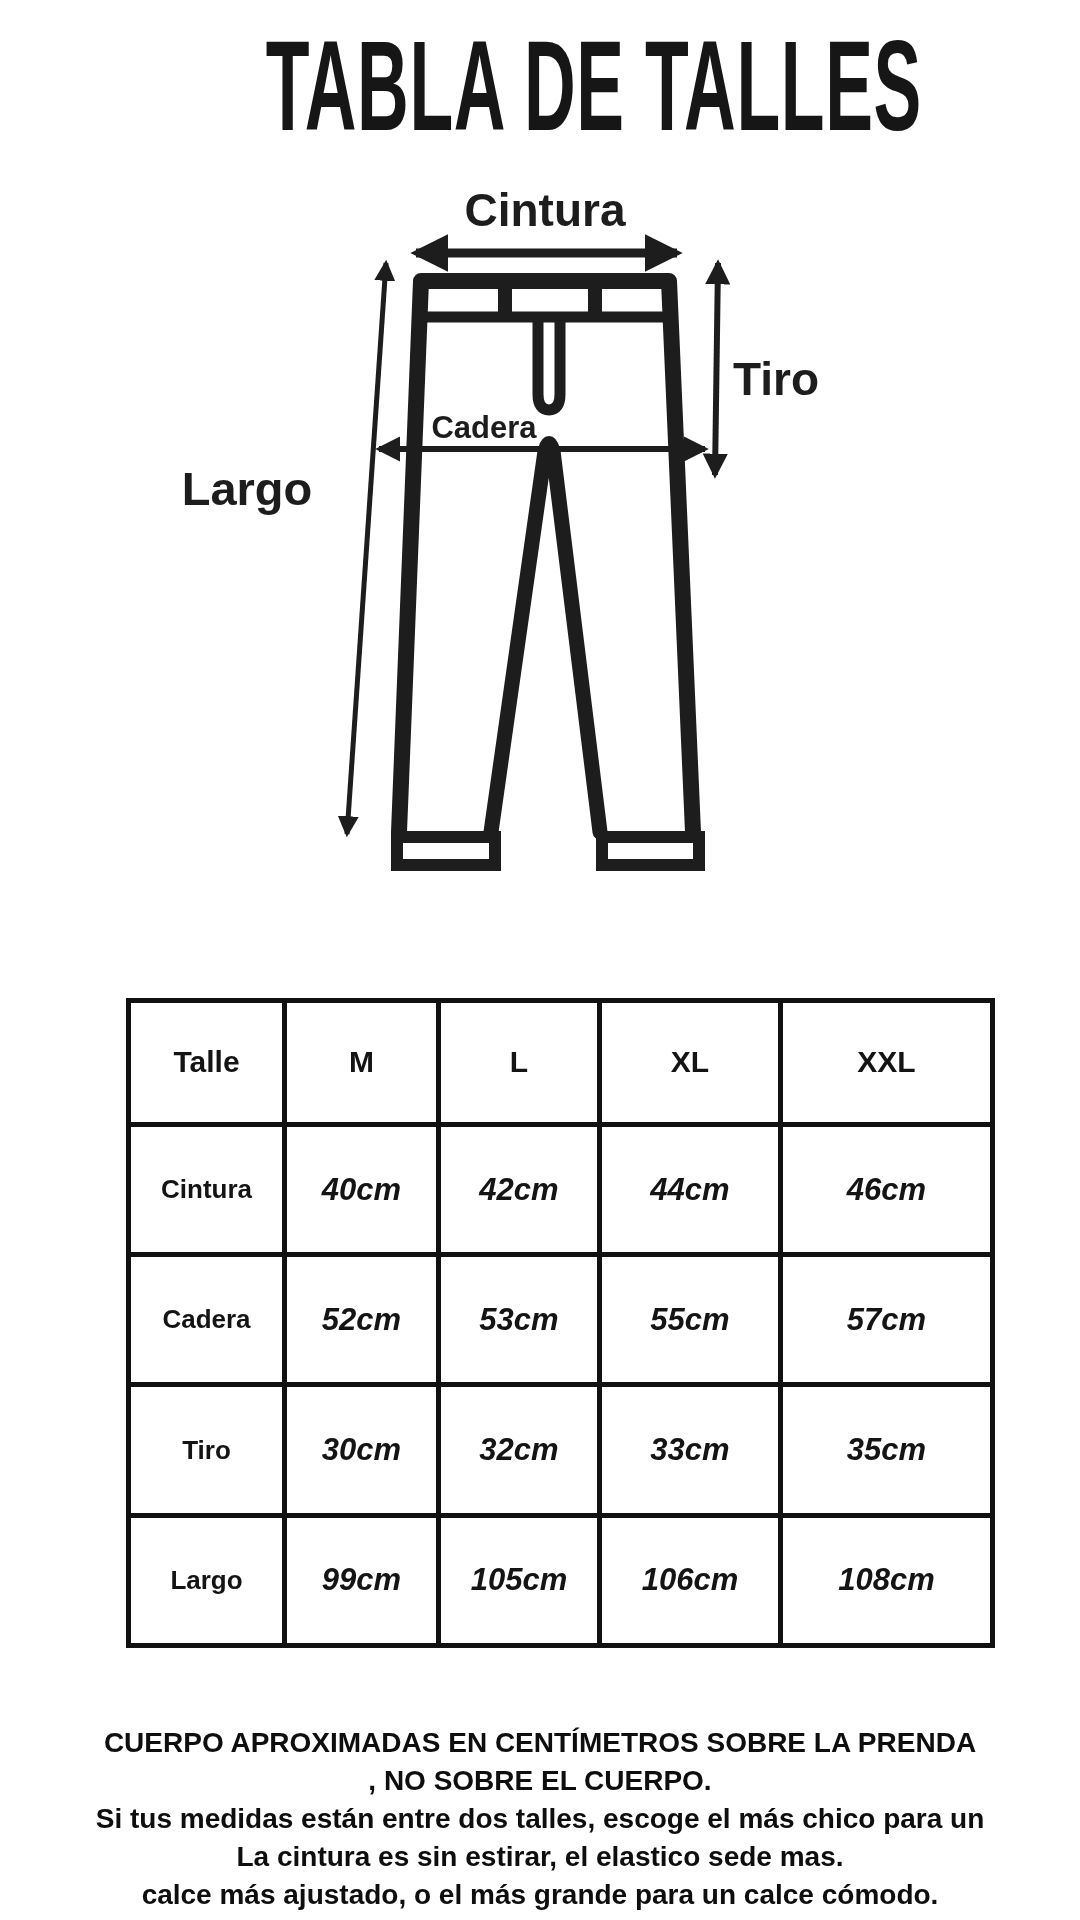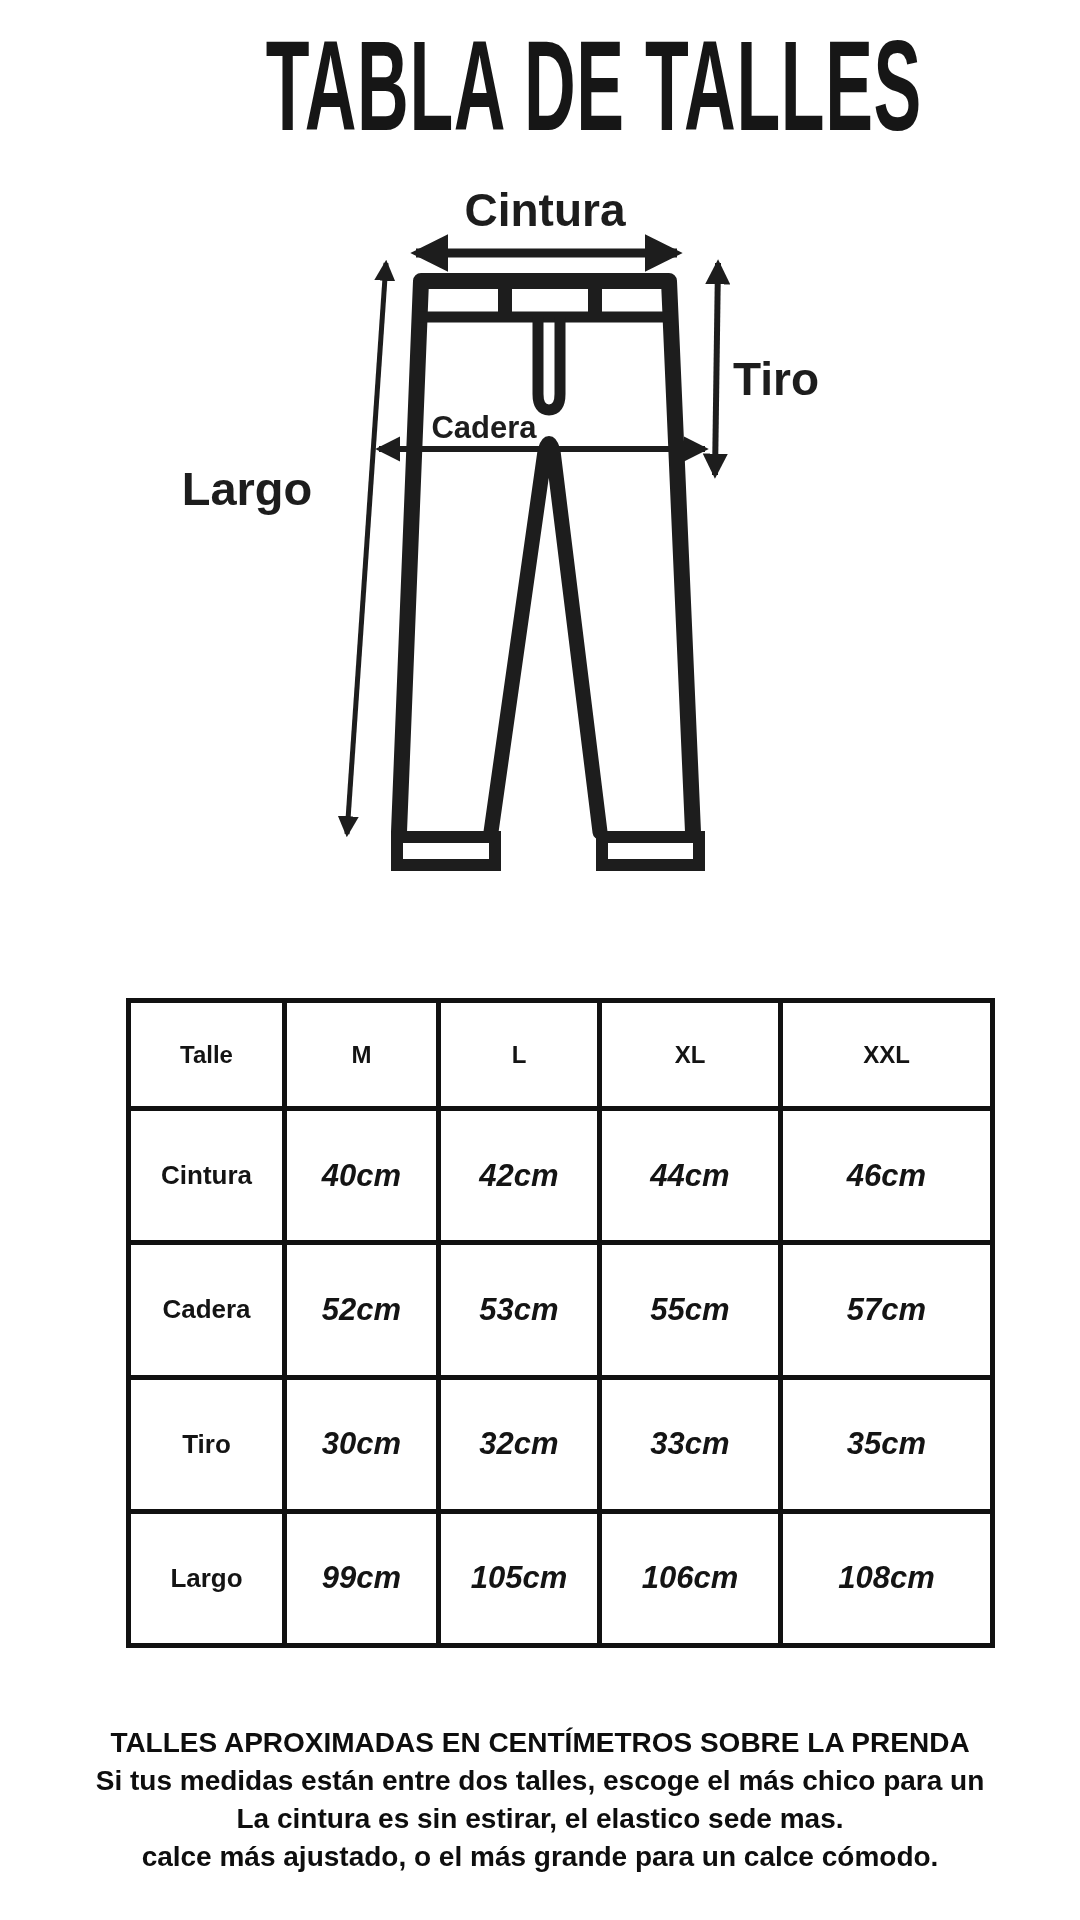--- a/index.html
+++ b/index.html
@@ -32,21 +32,21 @@
   .size-table{
     position:absolute;left:126px;top:998px;
     border-collapse:collapse;table-layout:fixed;
     width:864px;height:650px;
   }
   .size-table td{
     border:5px solid #111;text-align:center;vertical-align:middle;
     font-weight:700;color:#141414;padding:0;
   }
   .size-table td.rowlabel{font-size:26px;}
-  .size-table td.headcell{font-size:24px;}
+  .size-table td.headcell{font-size:30px;}
   .size-table td.valcell{font-size:31px;font-style:italic;}
   
   .footer{
     position:absolute;left:0;top:1724px;width:1080px;
     text-align:center;font-weight:700;color:#0e0e0e;
     font-size:28px;line-height:38px;
   }
 </style>
 </head>
 <body>
@@ -135,17 +135,18 @@
       <td class="rowlabel">Largo</td>
       <td class="valcell">99cm</td>
       <td class="valcell">105cm</td>
       <td class="valcell">106cm</td>
       <td class="valcell">108cm</td>
     </tr>
   </tbody>
 </table>
 
 <div class="footer">
-  <div>TALLES APROXIMADAS EN CENTÍMETROS SOBRE LA PRENDA</div>
+  <div>CUERPO APROXIMADAS EN CENTÍMETROS SOBRE LA PRENDA</div>
+  <div>, NO SOBRE EL CUERPO.</div>
   <div>Si tus medidas están entre dos talles, escoge el más chico para un</div>
   <div>La cintura es sin estirar, el elastico sede mas.</div>
   <div>calce más ajustado, o el más grande para un calce cómodo.</div>
 </div>
 
 </body></html>

